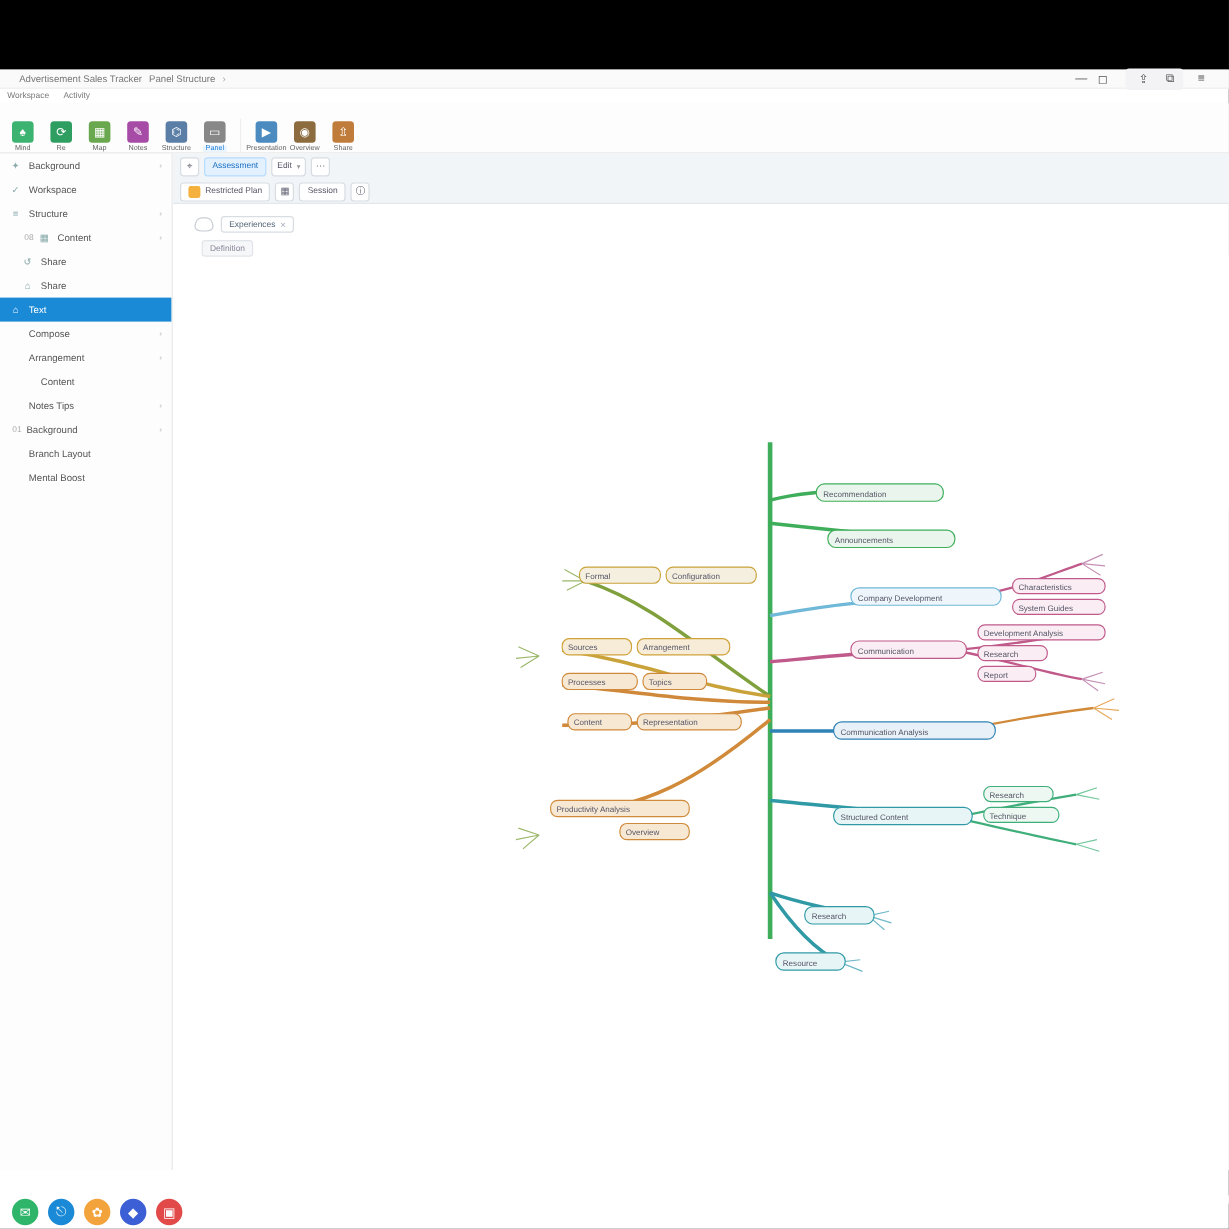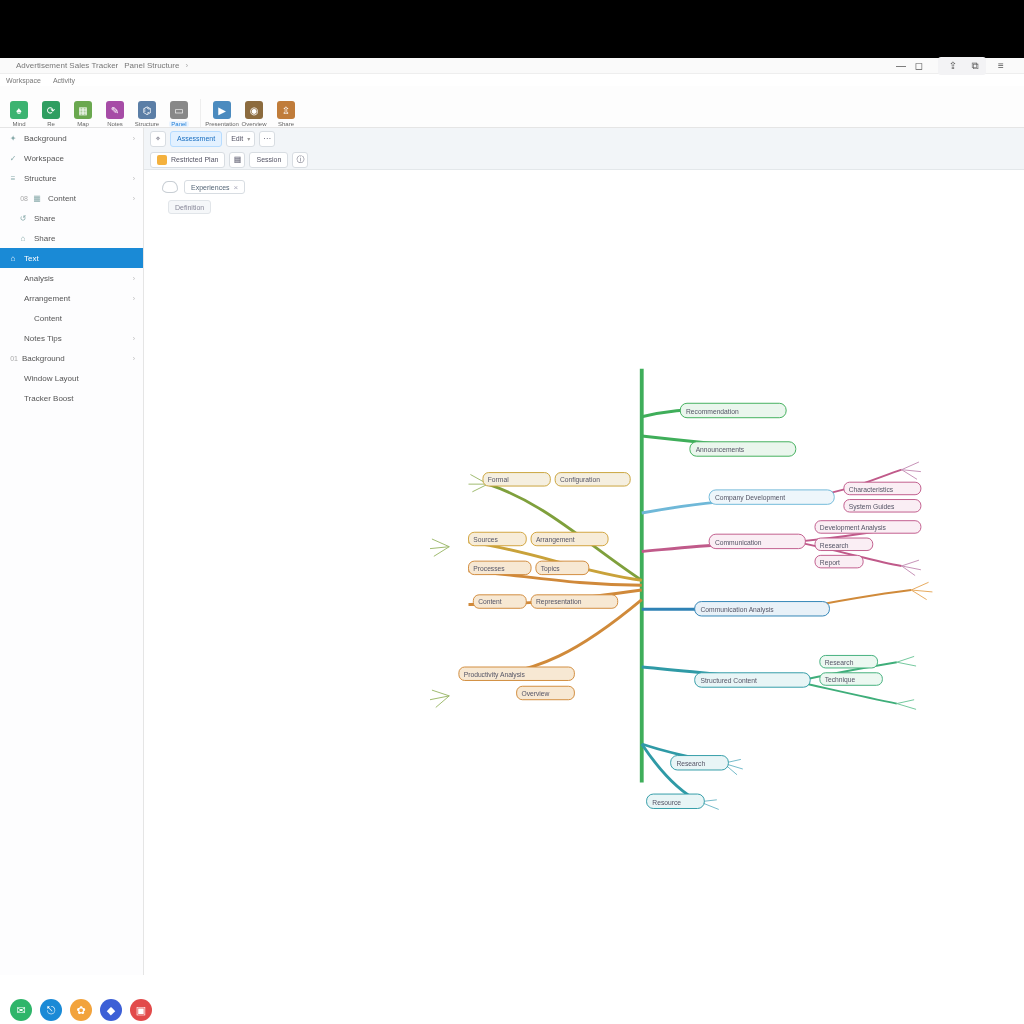--- a/index.html
+++ b/index.html
@@ -148,21 +148,21 @@
       <div class="sb-item indent">
           <span class="sb-ic">⌂</span>
           <span>Share</span>
         </div>
       <div class="sb-item active">
           <span class="sb-ic">⌂</span>
           <span>Text</span>
         </div>
       <div class="sb-item">
           <span class="sb-ic"></span>
-          <span>Analysis</span>
+          <span>Compose</span>
           <span class="sb-arrow">›</span>
         </div>
       <div class="sb-item">
           <span class="sb-ic"></span>
           <span>Arrangement</span>
           <span class="sb-arrow">›</span>
         </div>
       <div class="sb-item indent">
           <span class="sb-ic"></span>
           <span>Content</span>
@@ -172,25 +172,25 @@
           <span>Notes Tips</span>
           <span class="sb-arrow">›</span>
         </div>
       <div class="sb-item hasnum">
           <span class="num">01</span>
           <span>Background</span>
           <span class="sb-arrow">›</span>
         </div>
       <div class="sb-item">
           <span class="sb-ic"></span>
-          <span>Window Layout</span>
-        </div>
-      <div class="sb-item">
-          <span class="sb-ic"></span>
-          <span>Tracker Boost</span>
+          <span>Branch Layout</span>
+        </div>
+      <div class="sb-item">
+          <span class="sb-ic"></span>
+          <span>Mental Boost</span>
         </div>
     </div>
 
     <div class="canvas-wrap">
       <div class="secondary-bar">
         <div class="row">
           <span class="iconbtn">⌖</span>
           <span class="pill primary">
               <span>Assessment</span>
             </span>

